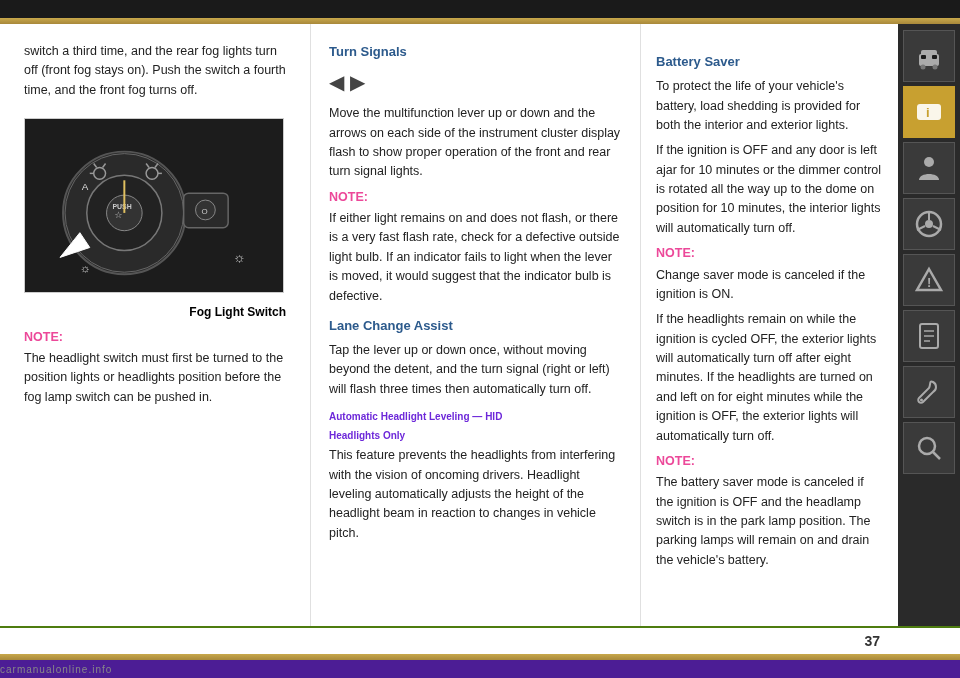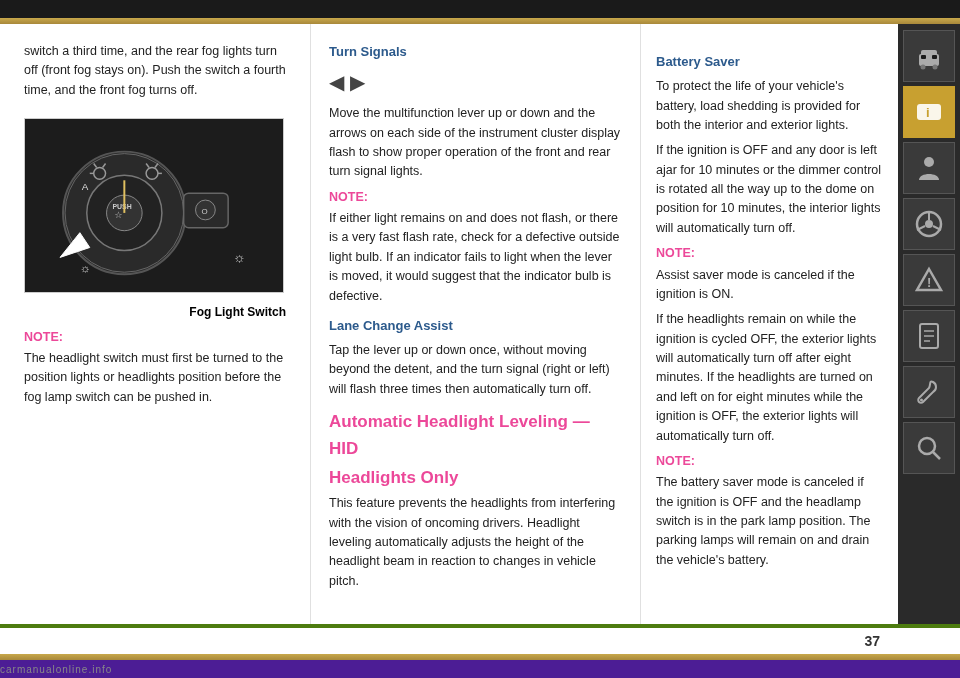--- a/index.html
+++ b/index.html
@@ -87,22 +87,22 @@
     .section-heading {
       font-weight: bold;
       font-size: 13px;
       color: #2c5a8c;
       margin-top: 10px;
       margin-bottom: 5px;
     }
 
     .auto-heading {
       font-weight: bold;
-      font-size: 17px;
-      color: #ec4899;
+      font-size: 10px;
+      color: #6d28d9;
       margin-top: 10px;
       margin-bottom: 3px;
     }
 
     .right-sidebar {
       width: 62px;
       background: #2a2a2a;
       display: flex;
       flex-direction: column;
       align-items: center;
@@ -128,21 +128,21 @@
 
     .sidebar-icon svg {
       width: 32px;
       height: 32px;
     }
 
     .bottom-area {
       display: flex;
       width: 100%;
       background: #fff;
-      border-top: 4px solid #4d7c0f;
+      border-top: 2px solid #4d7c0f;
     }
 
     .page-number-area {
       flex: 1;
       display: flex;
       align-items: center;
       justify-content: flex-end;
       padding: 5px 80px 5px 0;
       font-size: 14px;
       font-weight: bold;
@@ -263,21 +263,21 @@
         <p class="auto-heading">Automatic Headlight Leveling — HID</p>
         <p class="auto-heading" style="margin-top:0;">Headlights Only</p>
         <p>This feature prevents the headlights from interfering with the vision of oncoming drivers. Headlight leveling automatically adjusts the height of the headlight beam in reaction to changes in vehicle pitch.</p>
       </div>
 
       <div class="right-column">
         <p class="section-heading">Battery Saver</p>
         <p>To protect the life of your vehicle's battery, load shedding is provided for both the interior and exterior lights.</p>
         <p>If the ignition is OFF and any door is left ajar for 10 minutes or the dimmer control is rotated all the way up to the dome on position for 10 minutes, the interior lights will automatically turn off.</p>
         <p class="note-label">NOTE:</p>
-        <p>Assist saver mode is canceled if the ignition is ON.</p>
+        <p>Change saver mode is canceled if the ignition is ON.</p>
         <p>If the headlights remain on while the ignition is cycled OFF, the exterior lights will automatically turn off after eight minutes. If the headlights are turned on and left on for eight minutes while the ignition is OFF, the exterior lights will automatically turn off.</p>
         <p class="note-label">NOTE:</p>
         <p>The battery saver mode is canceled if the ignition is OFF and the headlamp switch is in the park lamp position. The parking lamps will remain on and drain the vehicle's battery.</p>
       </div>
     </div>
 
     <div class="right-sidebar">
 
       <div class="sidebar-icon">
         <svg viewBox="0 0 32 32" fill="none" xmlns="http://www.w3.org/2000/svg">

